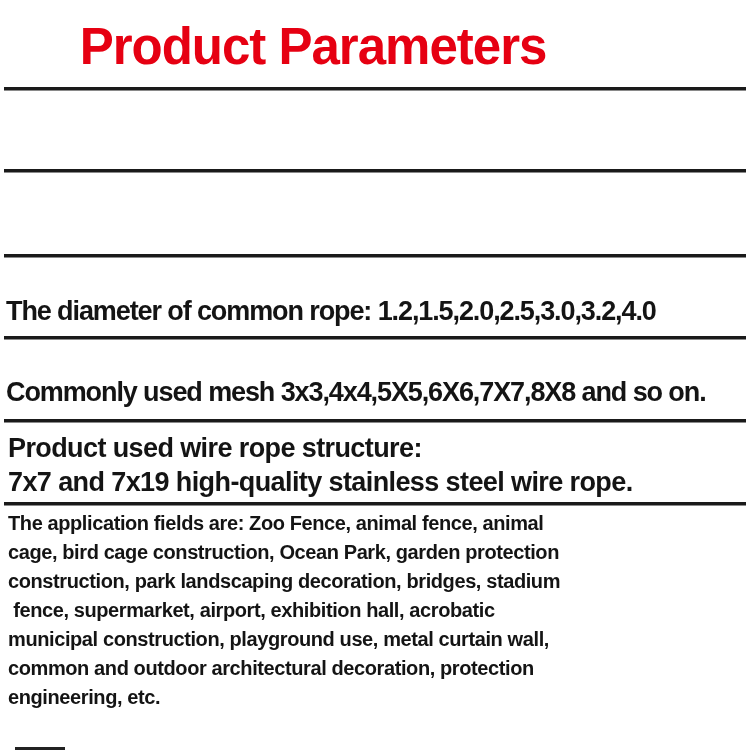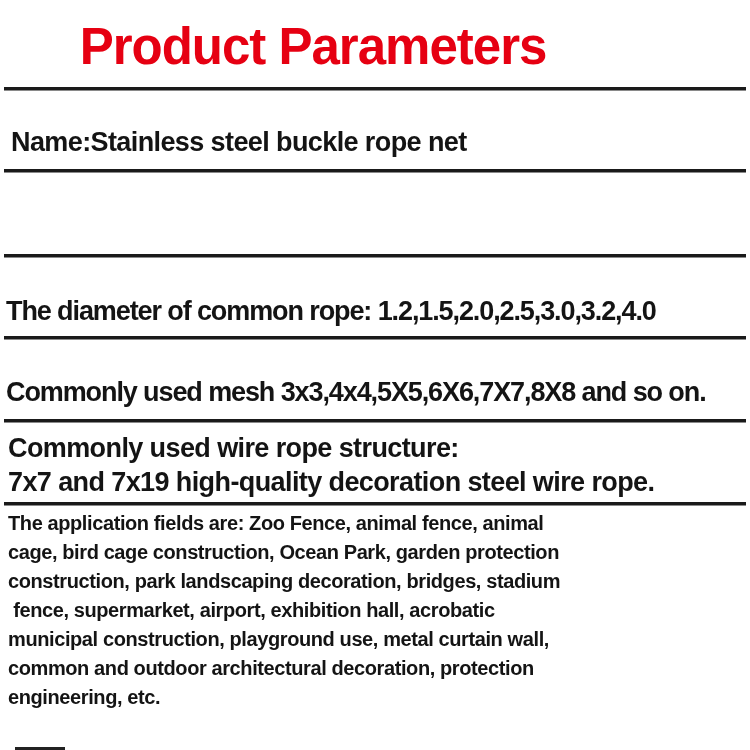--- a/index.html
+++ b/index.html
@@ -63,38 +63,37 @@
 </style>
 </head>
 <body>
 
 <div id="page">
 
   <div class="title">Product Parameters</div>
 
   <div class="rule" style="top:87px"></div>
 
-  <div class="spec" style="left:11px; top:126px">Name:Stainless steel buckle rope net</div>
 
   <div class="rule" style="top:169px"></div>
 
 
   <div class="rule" style="top:254px"></div>
 
   <div class="spec tight" style="left:6px; top:295px">The diameter of common rope: 1.2,1.5,2.0,2.5,3.0,3.2,4.0</div>
 
   <div class="rule" style="top:336px"></div>
 
   <div class="spec tight" style="left:6px; top:376px">Commonly used mesh 3x3,4x4,5X5,6X6,7X7,8X8 and so on.</div>
 
   <div class="rule" style="top:419px"></div>
 
   <div class="structure" style="left:8px; top:431px">
-    <div class="pline">Commonly used wire rope structure:</div>
-    <div class="pline">7x7 and 7x19 high-quality decoration steel wire rope.</div>
+    <div class="pline">Product used wire rope structure:</div>
+    <div class="pline">7x7 and 7x19 high-quality stainless steel wire rope.</div>
   </div>
 
   <div class="rule" style="top:502px"></div>
 
   <div class="para" style="left:8px; top:509px">
     <div class="pline">The application fields are: Zoo Fence, animal fence, animal</div>
     <div class="pline">cage, bird cage construction, Ocean Park, garden protection</div>
     <div class="pline">construction, park landscaping decoration, bridges, stadium</div>
     <div class="pline"> fence, supermarket, airport, exhibition hall, acrobatic</div>
     <div class="pline">municipal construction, playground use, metal curtain wall,</div>

